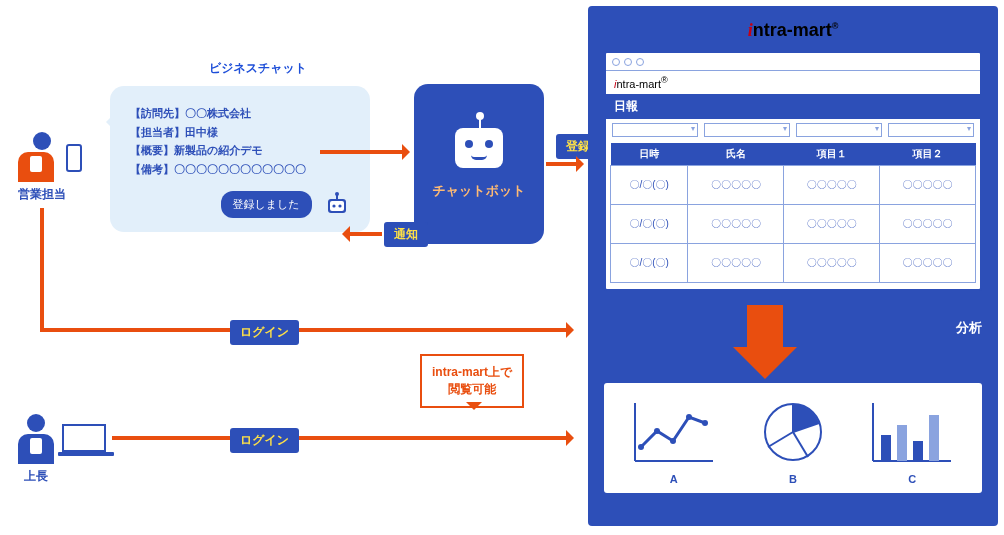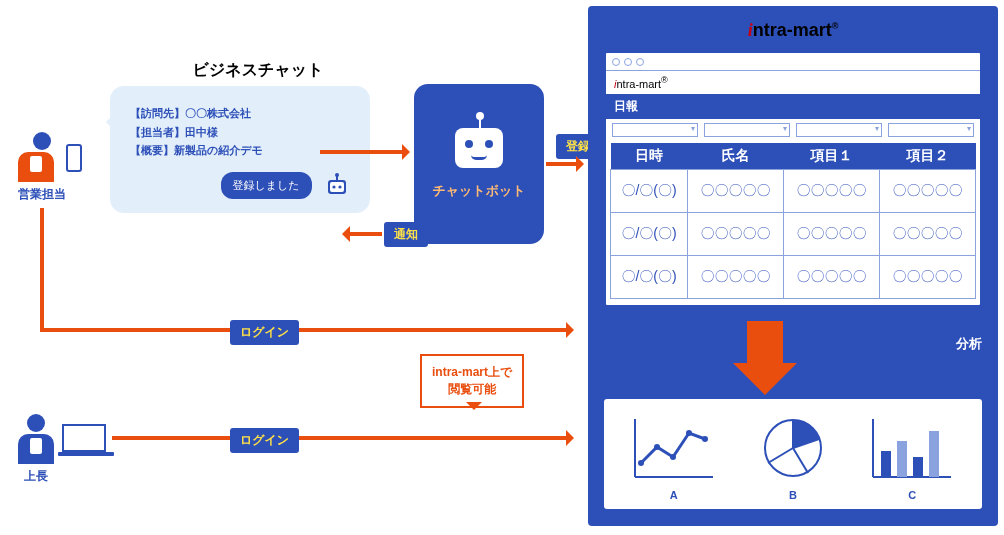--- a/index.html
+++ b/index.html
@@ -9,21 +9,21 @@
   
   .person-head{width:18px;height:18px;border-radius:50%;background:#2d4fb8;margin:0 auto}
   .person-body{width:36px;height:30px;background:#e94e0f;border-radius:10px 10px 0 0;margin-top:2px;position:relative}
   .person-body::after{content:"";position:absolute;left:12px;top:4px;width:12px;height:16px;background:#fff;border-radius:2px}
   .person-label{font-size:12px;color:#2d4fb8;margin-top:4px;text-align:center;font-weight:600}
   .phone{width:16px;height:28px;border:2px solid #2d4fb8;border-radius:3px;position:absolute}
   .laptop{width:44px;height:28px;border:2px solid #2d4fb8;background:#fff;position:absolute}
   .laptop::after{content:"";position:absolute;bottom:-6px;left:-6px;width:56px;height:4px;background:#2d4fb8;border-radius:1px}
 
   
-  .chat-title{color:#000000;font-weight:700;font-size:16px;text-align:center}
+  .chat-title{color:#1d4ed8;font-weight:700;font-size:12px;text-align:center}
   .chat-bubble{background:#e2effa;border-radius:14px;padding:18px 20px 14px 20px;width:260px;position:relative}
   .chat-bubble::before{content:"";position:absolute;left:-14px;top:26px;border:10px solid transparent;border-right-color:#e2effa}
   .msg-line{font-size:11px;color:#2d4fb8;line-height:1.7;font-weight:600}
   .confirm-chip{background:#2d4fb8;color:#fff;font-size:11px;padding:6px 12px;border-radius:12px;display:inline-block}
   .mini-bot{width:26px;height:26px;display:inline-block;vertical-align:middle;margin-left:8px}
 
   
   .chatbot-box{width:130px;height:160px;background:#2d4fb8;border-radius:14px;display:flex;flex-direction:column;align-items:center;justify-content:center;color:#fdba74}
   .chatbot-label{font-size:13px;font-weight:700;margin-top:14px}
   .bot-face{width:48px;height:40px;background:#fff;border-radius:8px;position:relative}
@@ -44,21 +44,21 @@
   .im-logo{color:#000;font-size:18px;font-weight:700;text-align:center}
   .im-logo .i{color:#c70012;font-style:italic;font-family:Georgia,serif}
   .im-logo sup{font-size:9px}
   .browser{background:#fff;border:2px solid #2d4fb8;border-radius:3px;margin-top:10px}
   .browser-bar{height:18px;border-bottom:1px solid #8aa3df;display:flex;align-items:center;padding:0 6px;gap:4px}
   .browser-bar span{width:8px;height:8px;border:1px solid #8aa3df;border-radius:50%}
   .mini-logo{font-size:11px;padding:4px 8px;color:#000}
   .nippo-bar{background:#2d4fb8;color:#fff;font-size:12px;font-weight:700;padding:4px 8px}
   .filter-row{display:flex;gap:6px;padding:4px 6px}
   .filter-row div{flex:1;height:14px;border:1px solid #8aa3df;font-size:8px;text-align:right;padding-right:2px;color:#8aa3df}
-  table.report{width:calc(100% - 8px);margin:2px 4px 6px 4px;border-collapse:collapse;font-size:14px}
+  table.report{width:calc(100% - 8px);margin:2px 4px 6px 4px;border-collapse:collapse;font-size:10px}
   table.report th{background:#2d4fb8;color:#fff;padding:4px 2px;font-weight:600}
   table.report td{border:1px solid #8aa3df;padding:12px 2px;text-align:center;color:#2d4fb8}
 
   .down-arrow{width:36px;height:54px;background:#e94e0f;margin:8px auto 0;position:relative}
   .down-arrow::after{content:"";position:absolute;bottom:-20px;left:-14px;border:32px solid transparent;border-top-color:#e94e0f;border-bottom:none}
   .analysis-lbl{color:#fff;font-size:13px;font-weight:700;text-align:center}
 
   .chart-row{background:#fff;border-radius:3px;margin-top:24px;padding:14px 10px 8px 10px;display:flex;justify-content:space-around}
   .mini-chart{width:100px;text-align:center}
   .mini-chart svg{width:90px;height:70px}
@@ -76,20 +76,21 @@
     <div class="person-body"></div>
   <div class="person-label">営業担当</div>
 </div>
 <div class="phone abs" style="left:66px;top:144px"></div>
 
 <div class="abs chat-title" style="left:158px;top:60px;width:200px">ビジネスチャット</div>
 <div class="abs chat-bubble" style="left:110px;top:86px">
   <div class="msg-line">【訪問先】〇〇株式会社</div>
   <div class="msg-line">【担当者】田中様</div>
   <div class="msg-line">【概要】新製品の紹介デモ</div>
+  <div class="msg-line">【備考】〇〇〇〇〇〇〇〇〇〇〇〇</div>
   <div style="margin-top:12px;text-align:right">
     <span class="confirm-chip">登録しました</span>
     <span class="mini-bot">
       <svg viewBox="0 0 26 26">
           <rect x="4" y="8" width="18" height="14" rx="3" fill="#2d4fb8"></rect>
           <rect x="6" y="10" width="14" height="10" rx="2" fill="#fff"></rect>
           <circle cx="10" cy="15" r="1.6" fill="#2d4fb8"></circle>
           <circle cx="16" cy="15" r="1.6" fill="#2d4fb8"></circle>
           <line x1="13" y1="3" x2="13" y2="8" stroke="#2d4fb8" stroke-width="2"></line>
           <circle cx="13" cy="3" r="2" fill="#2d4fb8"></circle>

